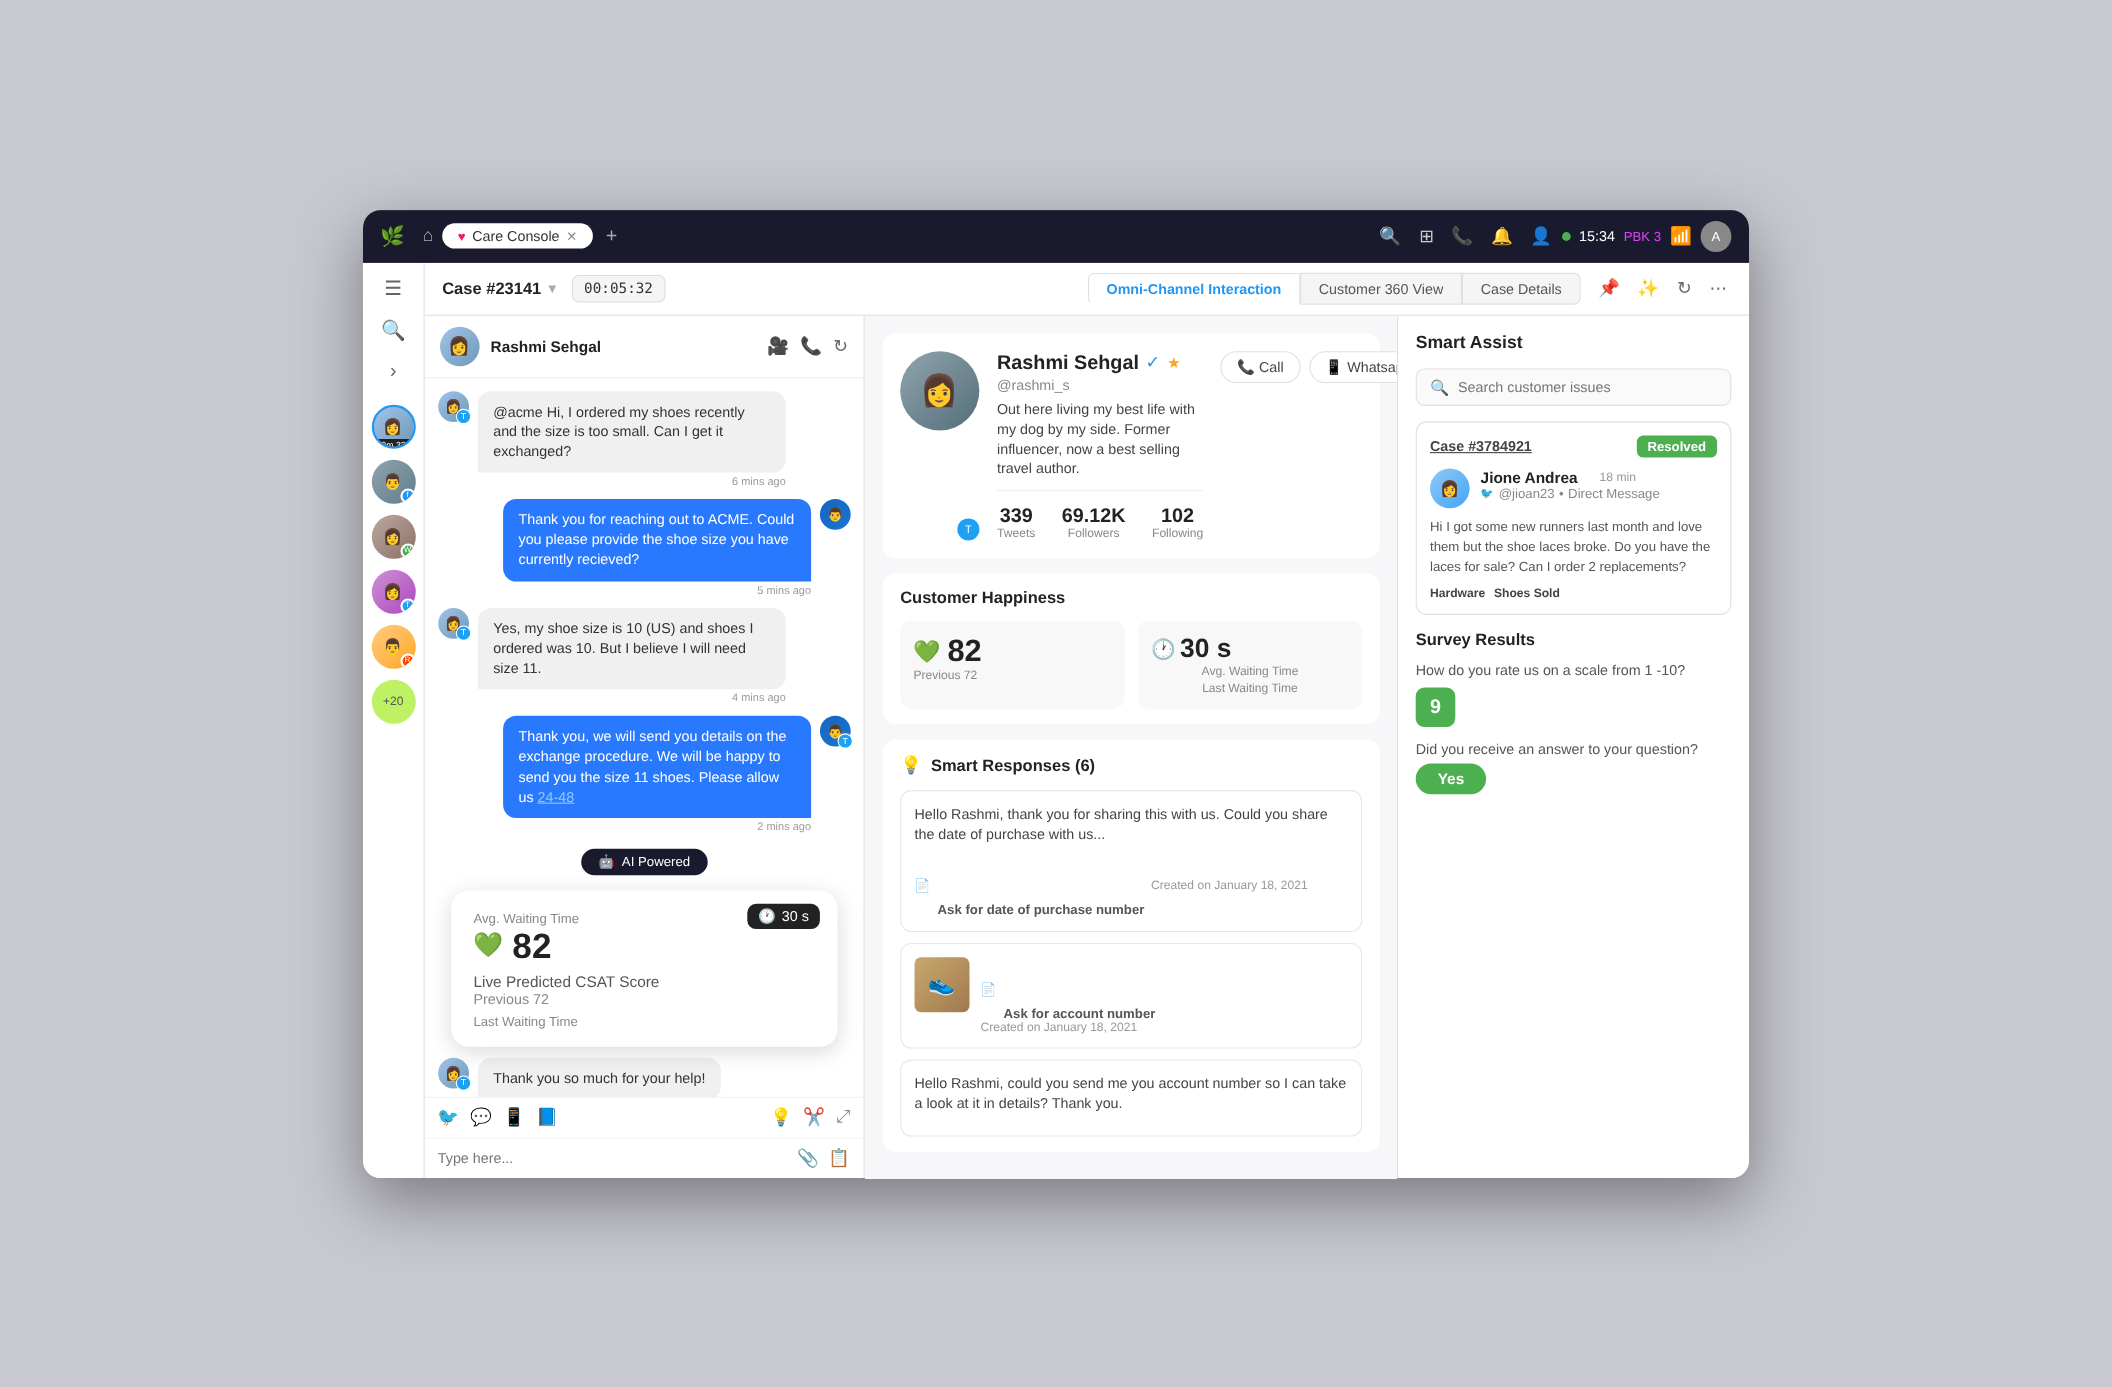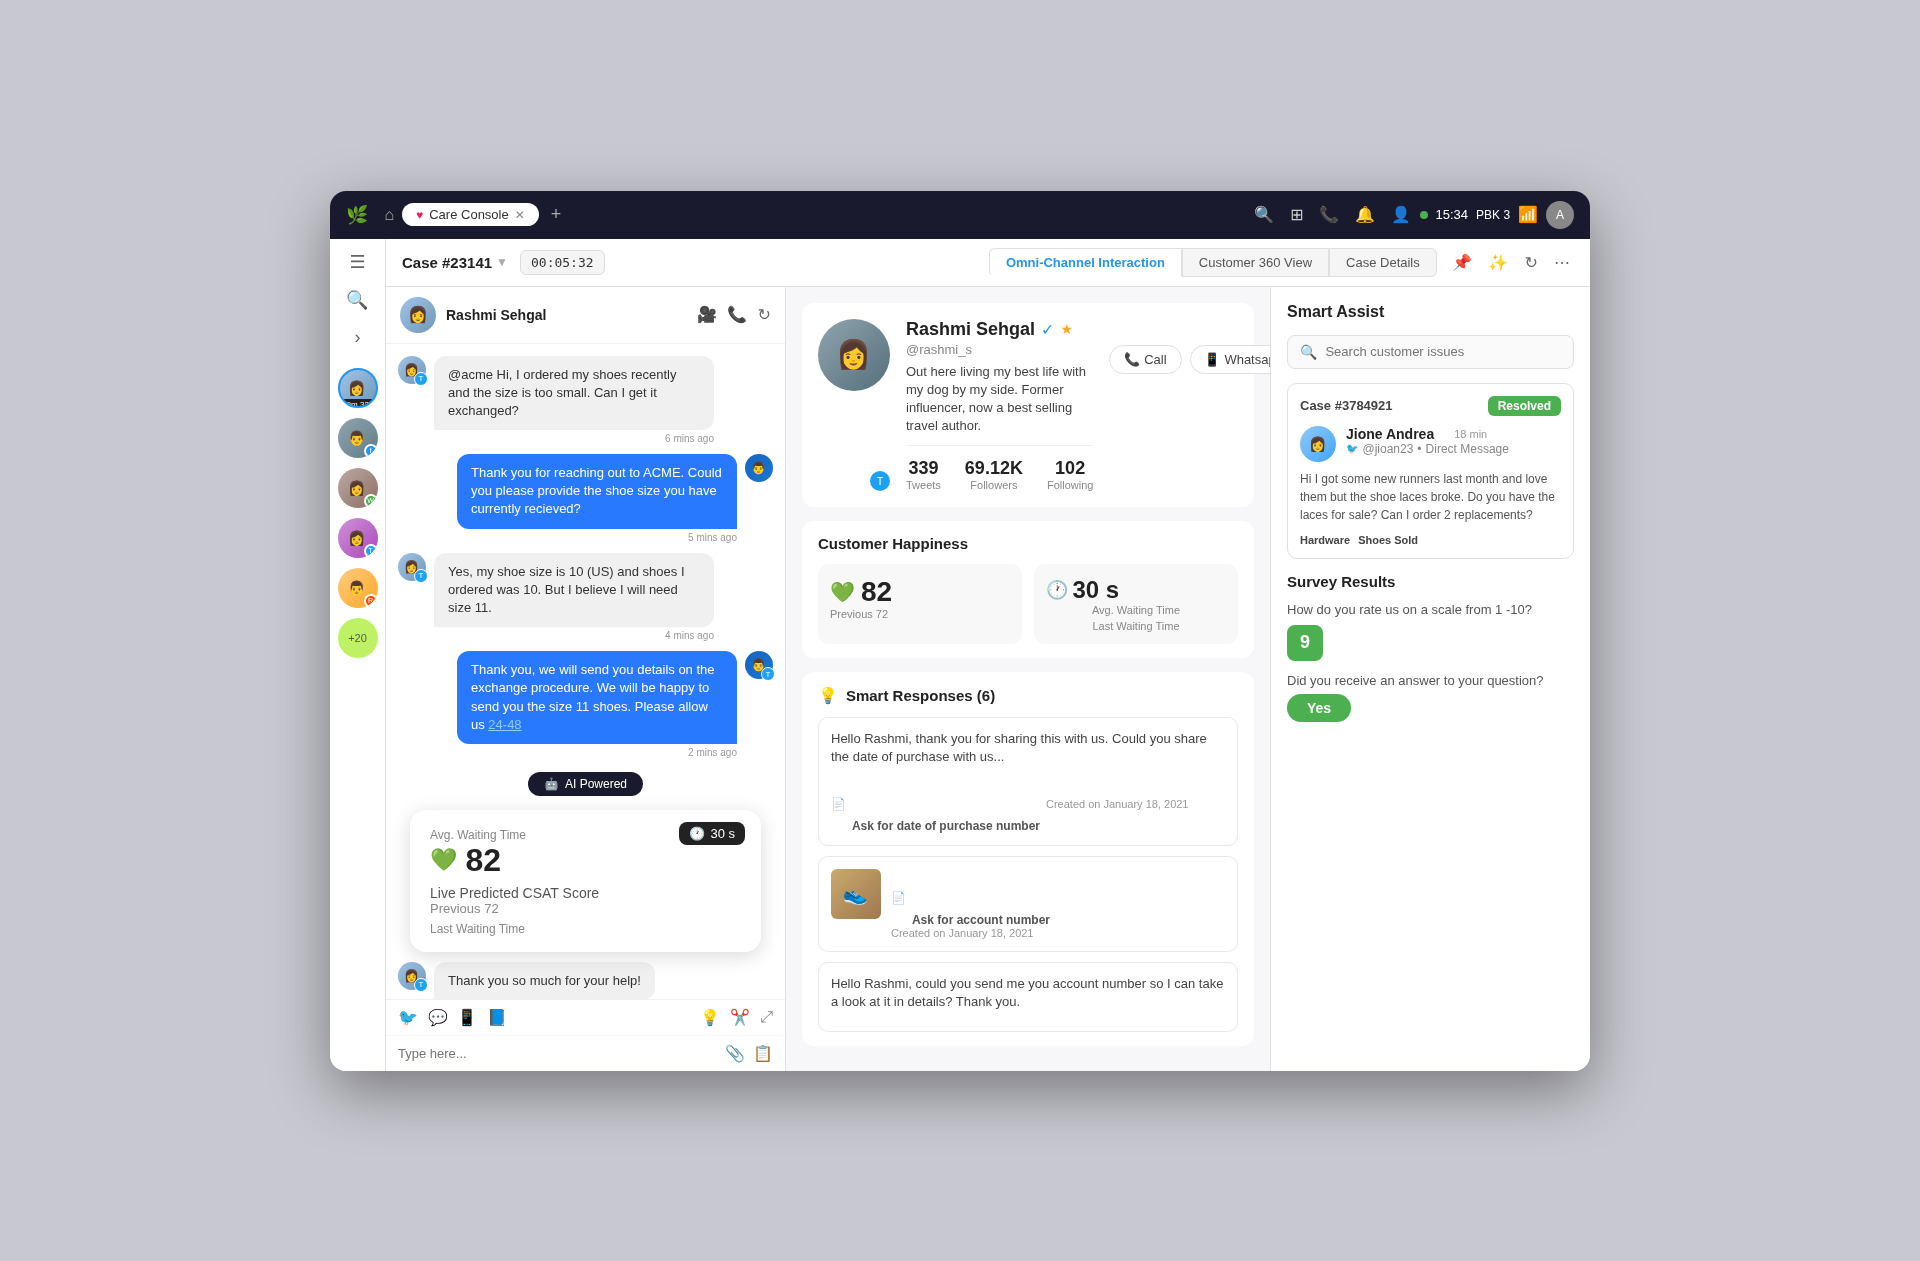--- a/index.html
+++ b/index.html
@@ -45,21 +45,21 @@
       display: flex;
       align-items: center;
       gap: 6px;
       color: #333;
     }
     .nav-tab .tab-close { color: #888; font-size: 12px; cursor: pointer; }
     .nav-add-tab { color: #aaa; font-size: 18px; margin-left: 4px; }
     .nav-spacer { flex: 1; }
     .nav-icons { display: flex; align-items: center; gap: 16px; color: #ccc; font-size: 16px; }
     .nav-time { color: #fff; font-size: 13px; }
-    .nav-agent { color: #ffffff; font-size: 12px; }
+    .nav-agent { color: #d946ef; font-size: 12px; }
     .nav-status-dot { width: 8px; height: 8px; background: #4caf50; border-radius: 50%; display: inline-block; }
     .nav-avatar { width: 28px; height: 28px; border-radius: 50%; background: #888; overflow: hidden; display: flex; align-items: center; justify-content: center; color: #fff; font-size: 12px; }
     
     .main-layout {
       display: flex;
       flex: 1;
       overflow: hidden;
     }
     
     .left-sidebar {
@@ -319,21 +319,21 @@
     .profile-bio { font-size: 13px; color: #444; line-height: 1.4; }
     .profile-actions { display: flex; gap: 8px; align-items: flex-start; flex-shrink: 0; }
     .action-btn {
       padding: 6px 14px;
       border: 1px solid #e0e0e0;
       border-radius: 20px;
       font-size: 13px;
       cursor: pointer;
       background: #fff;
       color: #444;
-      display: flex; align-items: center; gap: 5px; margin-top: 26px;
+      display: flex; align-items: center; gap: 5px;
     }
     
     .stats-row {
       display: flex;
       gap: 24px;
       padding: 12px 0 0;
       border-top: 1px solid #f0f0f0;
       margin-top: 10px;
     }
     .stat-item { text-align: center; }
@@ -416,21 +416,21 @@
     }
     .search-icon { color: #aaa; font-size: 14px; }
     .search-input-field { border: none; outline: none; font-size: 13px; color: #888; background: transparent; flex: 1; }
     
     .case-card {
       border: 1px solid #e0e0e0;
       border-radius: 10px;
       padding: 12px;
     }
     .case-card-header { display: flex; align-items: center; justify-content: space-between; margin-bottom: 10px; }
-    .case-number { font-size: 13px; font-weight: 600; color: #444; }
+    .case-number { font-size: 13px; font-weight: 600; color: #444; text-decoration: underline; }
     .resolved-badge {
       background: #4caf50;
       color: #fff;
       border-radius: 6px;
       padding: 3px 10px;
       font-size: 12px;
       font-weight: 600;
     }
     .case-agent-row { display: flex; gap: 10px; align-items: flex-start; margin-bottom: 8px; }
     .case-agent-avatar { width: 36px; height: 36px; border-radius: 50%; background: #bbb; flex-shrink: 0; overflow: hidden; }

